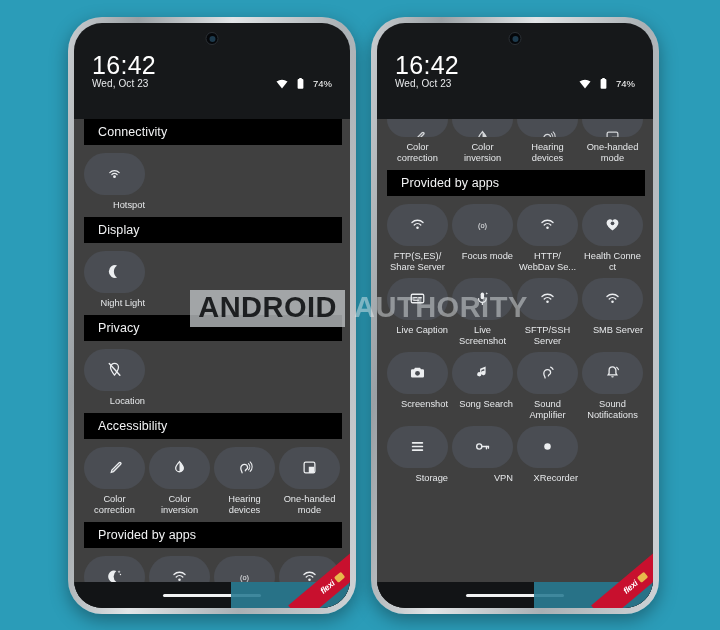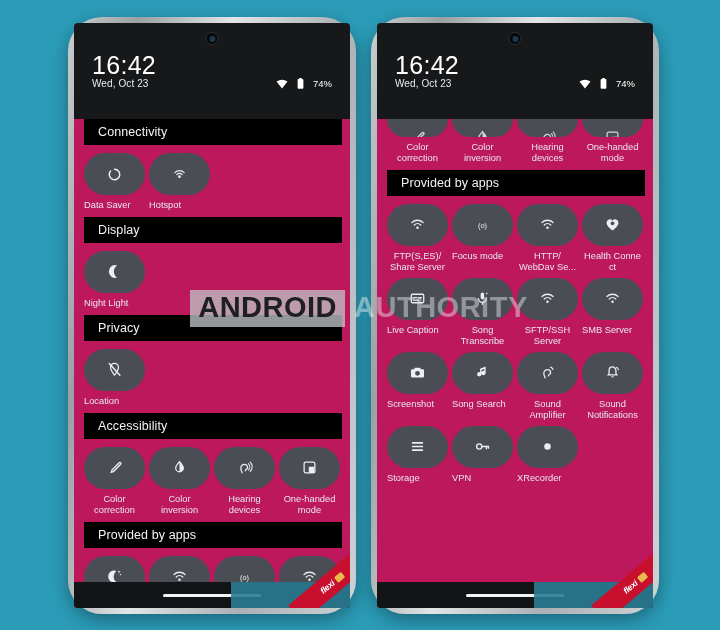--- a/index.html
+++ b/index.html
@@ -25,21 +25,21 @@
     background: linear-gradient(100deg,#c9cdd0 0%, #9aa0a4 18%, #e2e5e7 42%, #aab0b4 70%, #cfd3d6 100%);
     padding: 6px;
     box-shadow: 0 6px 18px rgba(0,0,0,.35);
   }
   .phone.left  { left: 68px; }
   .phone.right { left: 371px; }
 
   .screen {
     position: relative;
     width: 100%; height: 100%;
-    border-radius: 4px;
+    border-radius: 28px;
     background: #16181a;
     overflow: hidden;
   }
 
   
   .camera {
     position: absolute;
     top: 9px; left: 50%;
     transform: translateX(-50%);
     width: 13px; height: 13px;
@@ -86,21 +86,21 @@
     color: #fff;
   }
   .statusicons svg { display: block; }
   .batt-pct { font-size: 9.5px; letter-spacing: 0; }
 
   
   .panel {
     position: absolute;
     left: 0; right: 0;
     top: 96px; bottom: 0;
-    background: #be185d;
+    background: #404040;
     overflow: hidden;
   }
   .panel-inner { padding: 0 0 0 0; }
 
   .section-header {
     background: #000;
     color: #f2f3f4;
     font-size: 12.5px;
     padding: 6px 10px 6px 14px;
     margin: 0 8px 0 10px;
@@ -109,21 +109,21 @@
 
   .tile-grid {
     display: grid;
     grid-template-columns: repeat(4, 1fr);
     gap: 5px 4px;
     padding: 8px 10px 6px 10px;
   }
   .tile {
     display: flex;
     flex-direction: column;
-    align-items: flex-start;
+    align-items: flex-end;
   }
   .tile-bubble {
     width: 100%;
     max-width: 62px;
     height: 42px;
     border-radius: 21px;
     background: #4a4d53;
     display: flex;
     align-items: center;
     justify-content: center;
@@ -262,28 +262,20 @@
         </div>
       </div>
 
       <div class="panel">
         <div class="panel-inner">
             <div class="section-header">Connectivity</div>
             <div class="tile-grid">
               <div class="tile">
                 <div class="tile-bubble">
                   <svg width="17" height="17" viewBox="0 0 24 24">
-                    <path fill="none" stroke="#eceef0" stroke-width="2.1" stroke-linecap="round" d="M12 4.6a7.4 7.4 0 1 1-5.6 2.6"></path>
-                  </svg>
-                </div>
-                <div class="tile-label">Data Saver</div>
-              </div>
-              <div class="tile">
-                <div class="tile-bubble">
-                  <svg width="17" height="17" viewBox="0 0 24 24">
                     <circle cx="12" cy="15" r="2" fill="#eceef0"></circle>
                     <path fill="none" stroke="#eceef0" stroke-width="1.7" stroke-linecap="round" d="M8.2 12.2a5.2 5.2 0 0 1 7.6 0"></path>
                     <path fill="none" stroke="#eceef0" stroke-width="1.7" stroke-linecap="round" d="M5.4 9.4a9.2 9.2 0 0 1 13.2 0"></path>
                   </svg>
                 </div>
                 <div class="tile-label">Hotspot</div>
               </div>
             </div>
             <div class="section-header">Display</div>
             <div class="tile-grid">
@@ -520,21 +512,21 @@
               </div>
               <div class="tile">
                 <div class="tile-bubble">
                   <svg width="17" height="17" viewBox="0 0 24 24">
                     <rect x="9.4" y="3.6" width="4.8" height="9.4" rx="2.4" fill="#eceef0"></rect>
                     <path fill="none" stroke="#eceef0" stroke-width="1.7" stroke-linecap="round" d="M6.4 12a5.4 5.4 0 0 0 10.8 0"></path>
                     <line x1="11.8" y1="17.4" x2="11.8" y2="20.4" stroke="#eceef0" stroke-width="1.7" stroke-linecap="round"></line>
                     <path fill="#eceef0" d="M18 3l.5 1.3 1.3.5-1.3.5L18 6.6l-.5-1.3-1.3-.5 1.3-.5z"></path>
                   </svg>
                 </div>
-                <div class="tile-label">Song Transcribe</div>
+                <div class="tile-label">Live Screenshot</div>
               </div>
               <div class="tile">
                 <div class="tile-bubble">
                   <svg width="17" height="17" viewBox="0 0 24 24">
                     <path fill="#eceef0" d="M12 18.2 2.6 7.6A13.5 13.5 0 0 1 21.4 7.6Z" opacity="0"></path>
                     <path fill="none" stroke="#eceef0" stroke-width="1.9" stroke-linecap="round" d="M4.2 9.2a11 11 0 0 1 15.6 0"></path>
                     <path fill="none" stroke="#eceef0" stroke-width="1.9" stroke-linecap="round" d="M7.4 12.6a6.6 6.6 0 0 1 9.2 0"></path>
                     <circle cx="12" cy="16.6" r="1.8" fill="#eceef0"></circle>
                   </svg>
                 </div>

